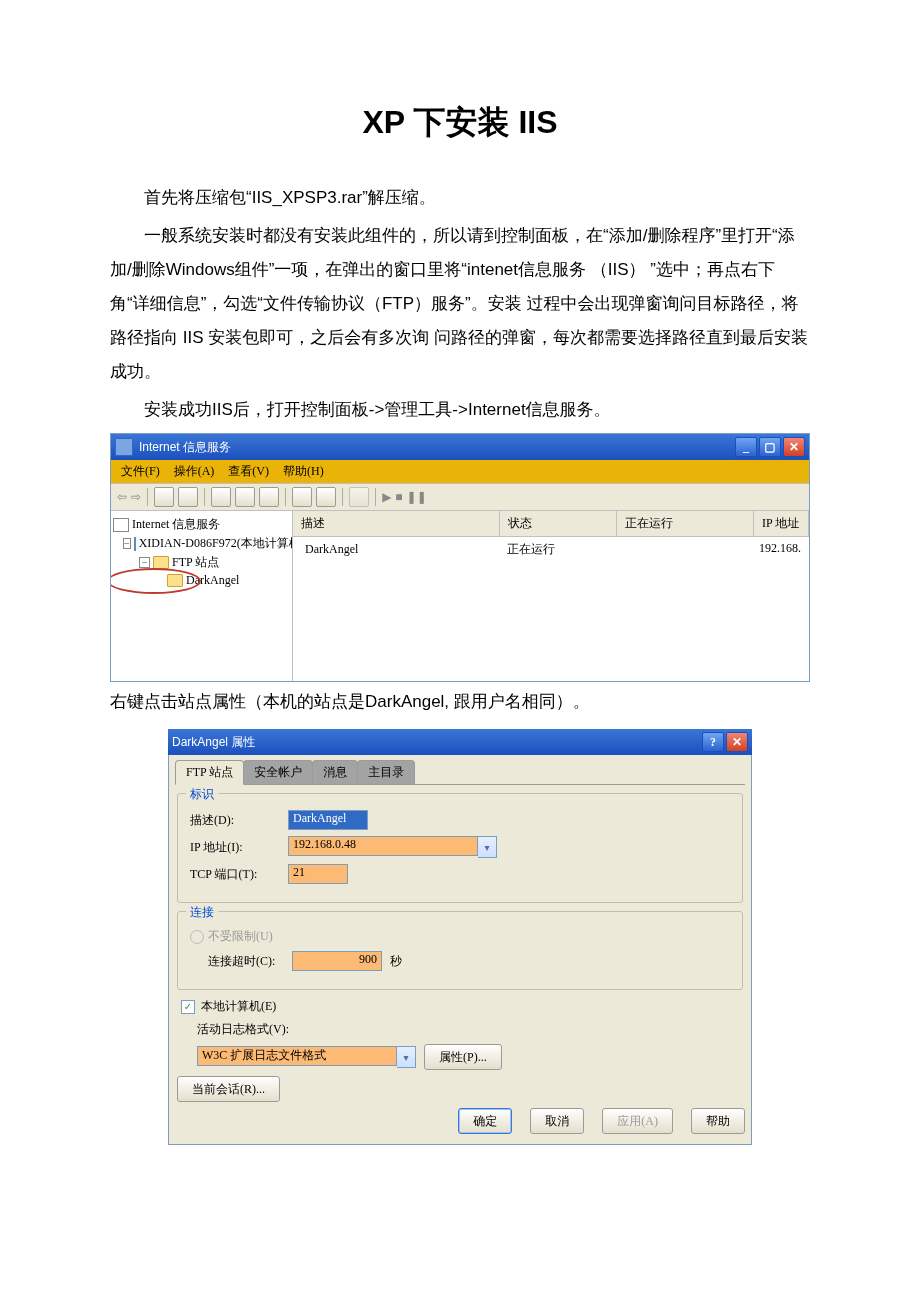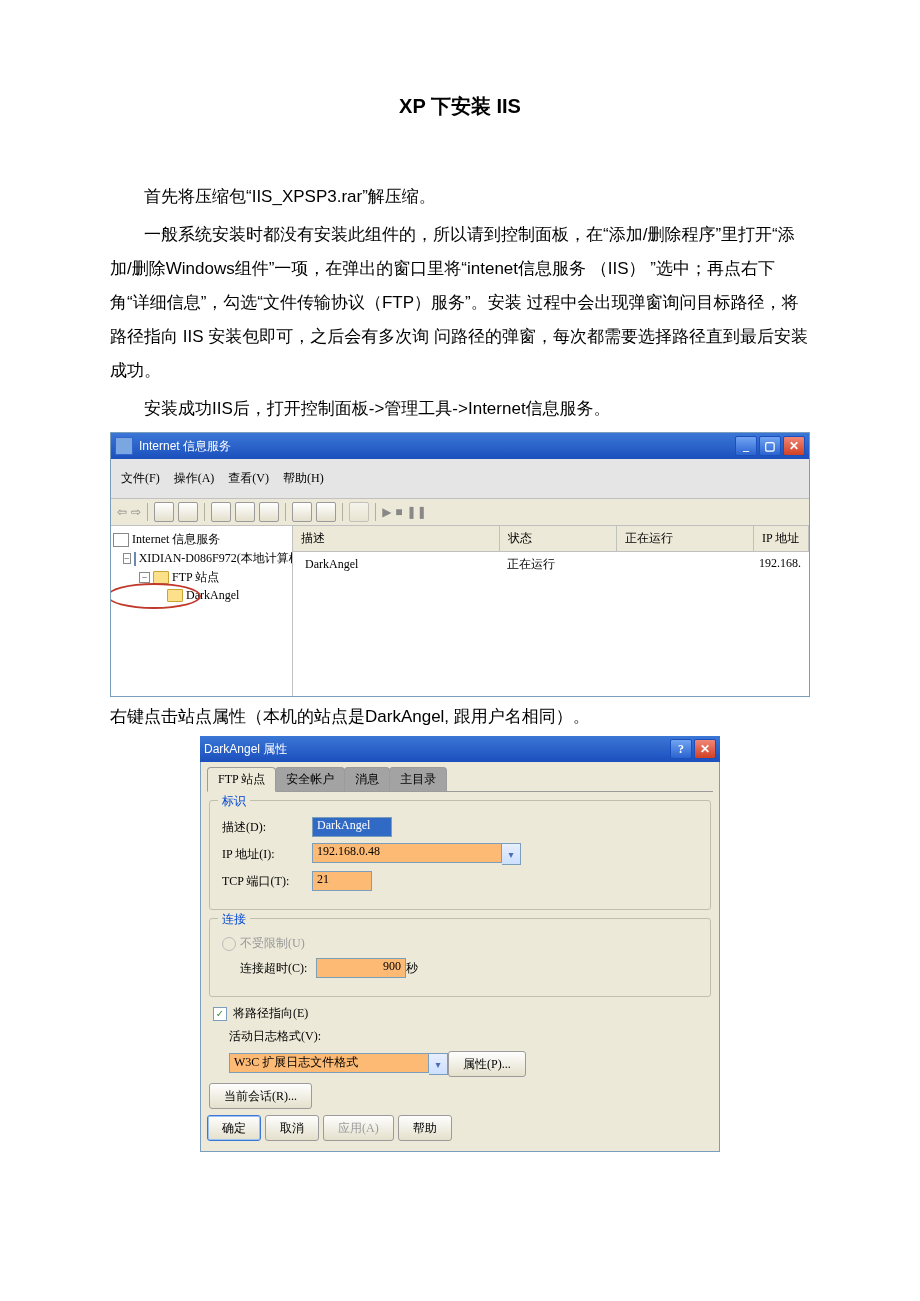--- a/index.html
+++ b/index.html
@@ -1,69 +1,69 @@
 <!DOCTYPE html>
 <html><head>
 <meta charset="utf-8">
 <style>
 body{margin:0;background:#fff;font-family:"Microsoft YaHei","SimSun",sans-serif;color:#000}
 .page{width:920px;margin:0 auto;padding:80px 110px 60px 110px;box-sizing:border-box}
-.title{font-size:20px;font-weight:bold;text-align:center;margin-bottom:60px}
+.title{font-size:32px;font-weight:bold;text-align:center;margin-bottom:36px}
 .para{font-size:17px;line-height:2.0;text-indent:2em;margin:0 0 4px 0}
 .winbox{border:1px solid #7b9ebd;background:#fff;margin:6px 0 8px 0}
 .titlebar{background:linear-gradient(#3b77d6,#1b4fbd);color:#fff;display:flex;align-items:center;height:26px;padding:0 4px;font:12px Tahoma,sans-serif}
 .titlebar .ticon{width:16px;height:16px;background:#7aa6e2;margin-right:6px;border:1px solid #3366cc}
 .tbtns{margin-left:auto;display:flex;gap:2px}
 .tbtn{width:20px;height:18px;border:1px solid #1b4fbd;border-radius:2px;display:flex;align-items:center;justify-content:center;font:bold 12px Tahoma;color:#fff}
 .tbtn.min{background:linear-gradient(#70a4f2,#2b63d0)}
 .tbtn.max{background:linear-gradient(#70a4f2,#2b63d0)}
 .tbtn.cls{background:linear-gradient(#f08676,#d14024)}
 .tbtn.hlp{background:linear-gradient(#70a4f2,#2b63d0)}
-.menubar{background:#e5e5e5;display:flex;gap:14px;padding:11px 10px;font:12px SimSun;border-bottom:1px solid #c0c0c0}
+.menubar{background:#eab308;display:flex;gap:14px;padding:3px 10px;font:12px SimSun;border-bottom:1px solid #c0c0c0}
 .toolbar{background:#ece9d8;display:flex;align-items:center;gap:4px;padding:3px 6px;border-bottom:1px solid #c0c0c0;font:12px Tahoma;color:#555}
 .toolbar .ic{width:18px;height:18px;border:1px solid #9b9b9b;background:linear-gradient(#fff,#e4e0cc);border-radius:2px}
 .toolbar .sep{width:1px;height:18px;background:#b0b0a0;margin:0 2px}
 .toolbar .arrow{color:#888}
 .panes{display:flex;height:170px;background:#fff}
 .treepane{width:230px;border-right:1px solid #c0c0c0;font:12px SimSun;padding:4px 2px;overflow:hidden}
 .treeline{display:flex;align-items:center;gap:3px;padding:1px 0;white-space:nowrap}
 .treeline .box{width:9px;height:9px;border:1px solid #888;display:inline-flex;align-items:center;justify-content:center;font:10px/1 Tahoma;color:#333}
 .treeline .fico{width:14px;height:12px;background:#fff;border:1px solid #888}
 .treeline .fold{width:14px;height:11px;background:#fce08a;border:1px solid #caa534;border-radius:1px}
 .treeline .comp{width:14px;height:12px;background:#d0dcef;border:1px solid #6b88b5}
 .circle{position:relative}
 .circle::after{content:"";position:absolute;left:-6px;top:-4px;width:90px;height:22px;border:2px solid #c0392b;border-radius:50%}
 .listpane{flex:1;font:12px SimSun}
 .listhdr{display:flex;background:#ece9d8;border-bottom:1px solid #c0c0c0}
 .listhdr .col{padding:4px 8px;border-right:1px solid #c0c0c0}
 .listrow{display:flex;padding:2px 0}
 .listrow .col{padding:2px 8px}
 .col.c1{width:190px}.col.c2{width:100px}.col.c3{width:120px}.col.c4{flex:1;text-align:left}
 .caption{font-size:17px;margin:6px 0 8px 0}
-.dialog{width:520px;margin:8px auto 20px auto}
+.dialog{width:584px;margin:16px auto 20px auto}
 .dlgbody{background:#ece9d8;border:1px solid #7b9ebd;border-top:none;padding:4px 6px 10px 6px;font:12px SimSun}
 .tabs{display:flex;align-items:flex-end;border-bottom:1px solid #9b9b9b;margin-bottom:6px}
 .tab{padding:3px 10px;border:1px solid #9b9b9b;border-bottom:none;background:#a3a3a3;border-radius:4px 4px 0 0;margin-right:-1px;font:12px SimSun}
 .tab.active{background:#ece9d8;position:relative;top:1px;border-bottom:1px solid #ece9d8}
 .group{border:1px solid #bfbfae;border-radius:3px;padding:10px 12px 12px 12px;margin:8px 2px;position:relative}
 .group .glabel{position:absolute;top:-8px;left:8px;background:#ece9d8;padding:0 4px;color:#0046d5;font:12px SimSun}
-.frow{display:flex;align-items:center;margin:6px 0}
+.frow{display:flex;align-items:center;gap:8px;margin:6px 0}
 .flab{width:90px;font:12px SimSun}
 .inp{font:12px SimSun;height:20px;border:1px solid #7b9ebd;padding:0 4px;background:#fdba74;box-sizing:border-box}
 .inp.sel{background:#316ac5;color:#fff}
 .dropdown{display:inline-flex}
 .ddbtn{width:18px;height:20px;border:1px solid #7b9ebd;border-left:none;background:linear-gradient(#e8eefc,#cce0ff);display:flex;align-items:center;justify-content:center;color:#4a6fb0;font:10px Tahoma}
 .radio{width:12px;height:12px;border:1px solid #7b9ebd;border-radius:50%;display:inline-flex;align-items:center;justify-content:center;background:#fff}
 .radio.on::after{content:"";width:6px;height:6px;border-radius:50%;background:#3b77d6}
 .radio.off{background:#ece9d8;border-color:#bbb}
 .chk{width:12px;height:12px;border:1px solid #7b9ebd;background:#fff;display:inline-flex;align-items:center;justify-content:center;color:#3b8f3b;font:10px Tahoma}
 .btn{height:24px;padding:0 14px;border:1px solid #9b9b9b;border-radius:3px;background:linear-gradient(#fefefe,#e4e0cc);font:12px SimSun;display:inline-flex;align-items:center}
 .btn.dis{color:#9b9b9b}
 .btn.hl{border:1px solid #3b77d6;box-shadow:0 0 0 1px #9cc2f2 inset}
-.btnrow{display:flex;gap:4px;margin-top:6px}
+.btnrow{display:flex;justify-content:flex-end;gap:18px;margin-top:6px}
 .right{display:flex;justify-content:flex-start;margin:6px 2px}
 </style>
 </head>
 <body>
 <div class="page">
 
 <h1 class="title">XP 下安装  IIS</h1>
 <p class="para">首先将压缩包“IIS_XPSP3.rar”解压缩。</p>
 <p class="para">一般系统安装时都没有安装此组件的，所以请到控制面板，在“添加/删除程序”里打开“添加/删除Windows组件”一项，在弹出的窗口里将“intenet信息服务 （IIS） ”选中；再点右下角“详细信息”，勾选“文件传输协议（FTP）服务”。安装 过程中会出现弹窗询问目标路径，将路径指向 IIS 安装包即可，之后会有多次询 问路径的弹窗，每次都需要选择路径直到最后安装成功。</p>
 <p class="para">安装成功IIS后，打开控制面板-&gt;管理工具-&gt;Internet信息服务。</p>
@@ -190,21 +190,21 @@
       </div>
       <div class="frow" style="padding-left:18px">
         <span style="width:76px">连接超时(C):</span>
         <span class="inp" style="width:90px;text-align:right">900</span>
         <span>秒</span>
       </div>
     </div>
 
     <div class="frow" style="gap:6px;margin-left:6px">
       <span class="chk">✓</span>
-      <span>将路径指向(E)</span>
+      <span>本地计算机(E)</span>
     </div>
     <div style="margin:2px 6px 0 22px">
       <div class="flab" style="width:auto;margin-bottom:4px">活动日志格式(V):</div>
       <div class="frow">
         <span class="dropdown">
               <span class="inp" style="width:200px">W3C 扩展日志文件格式</span>
               <span class="ddbtn">▾</span>
             </span>
         <span class="btn">属性(P)...</span>
       </div>

